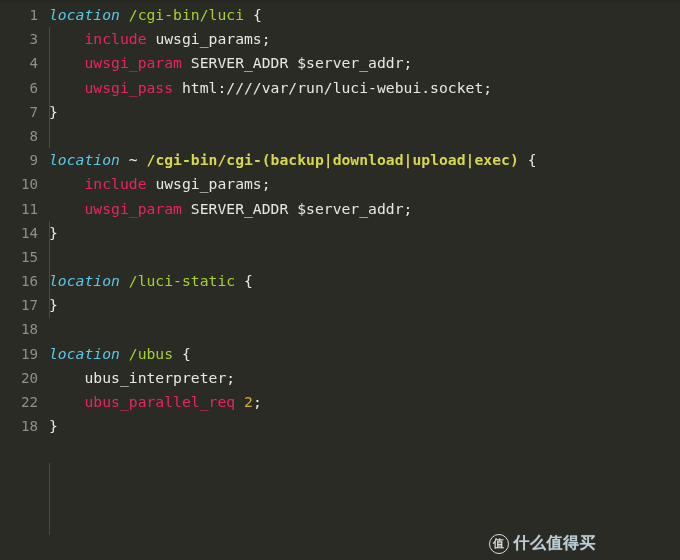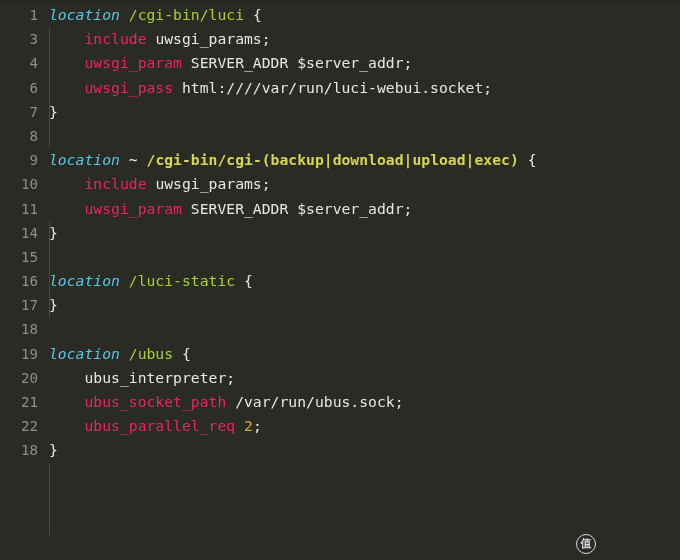--- a/index.html
+++ b/index.html
@@ -125,24 +125,24 @@
       <div class="code-line"><span class="gutter">9</span><span class="code"><span class="t-kw">location</span><span> </span><span class="t-op">~</span><span> </span><span class="t-regex">/cgi-bin/cgi-(backup|download|upload|exec)</span><span> </span><span class="t-brace">{</span></span></div>
       <div class="code-line"><span class="gutter">10</span><span class="code"><span>    </span><span class="t-dir">include</span><span> </span><span class="t-val">uwsgi_params;</span></span></div>
       <div class="code-line"><span class="gutter">11</span><span class="code"><span>    </span><span class="t-dir">uwsgi_param</span><span> </span><span class="t-val">SERVER_ADDR $server_addr;</span></span></div>
       <div class="code-line"><span class="gutter">14</span><span class="code"><span class="t-brace">}</span></span></div>
       <div class="code-line"><span class="gutter">15</span><span class="code"></span></div>
       <div class="code-line"><span class="gutter">16</span><span class="code"><span class="t-kw">location</span><span> </span><span class="t-uri">/luci-static</span><span> </span><span class="t-brace">{</span></span></div>
       <div class="code-line"><span class="gutter">17</span><span class="code"><span class="t-brace">}</span></span></div>
       <div class="code-line"><span class="gutter">18</span><span class="code"></span></div>
       <div class="code-line"><span class="gutter">19</span><span class="code"><span class="t-kw">location</span><span> </span><span class="t-uri">/ubus</span><span> </span><span class="t-brace">{</span></span></div>
       <div class="code-line"><span class="gutter">20</span><span class="code"><span>    </span><span class="t-val">ubus_interpreter;</span></span></div>
-      <div class="code-line"><span class="gutter">21</span><span class="code"><span>    </span><span class="t-dir">ubus_socket_path</span><span> </span><span class="t-val">/var/run/ubus.sock;</span></span></div>
       <div class="code-line"><span class="gutter">22</span><span class="code"><span>    </span><span class="t-dir">ubus_parallel_req</span><span> </span><span class="t-num">2</span><span class="t-val">;</span></span></div>
       <div class="code-line"><span class="gutter">18</span><span class="code"><span class="t-brace">}</span></span></div>
     </div>
 
   <div id="watermark">
     <div id="wm-logo">值</div>
+    <div id="wm-text">什么值得买</div>
   </div>
 <div class="indent-guide" style="top: 27.2px; height: 121px;"></div>
     <div class="indent-guide" style="top: 220.8px; height: 96.8px;"></div>
     <div class="indent-guide" style="top: 462.8px; height: 72.6px;"></div>
   </div>
 
 </body></html>

